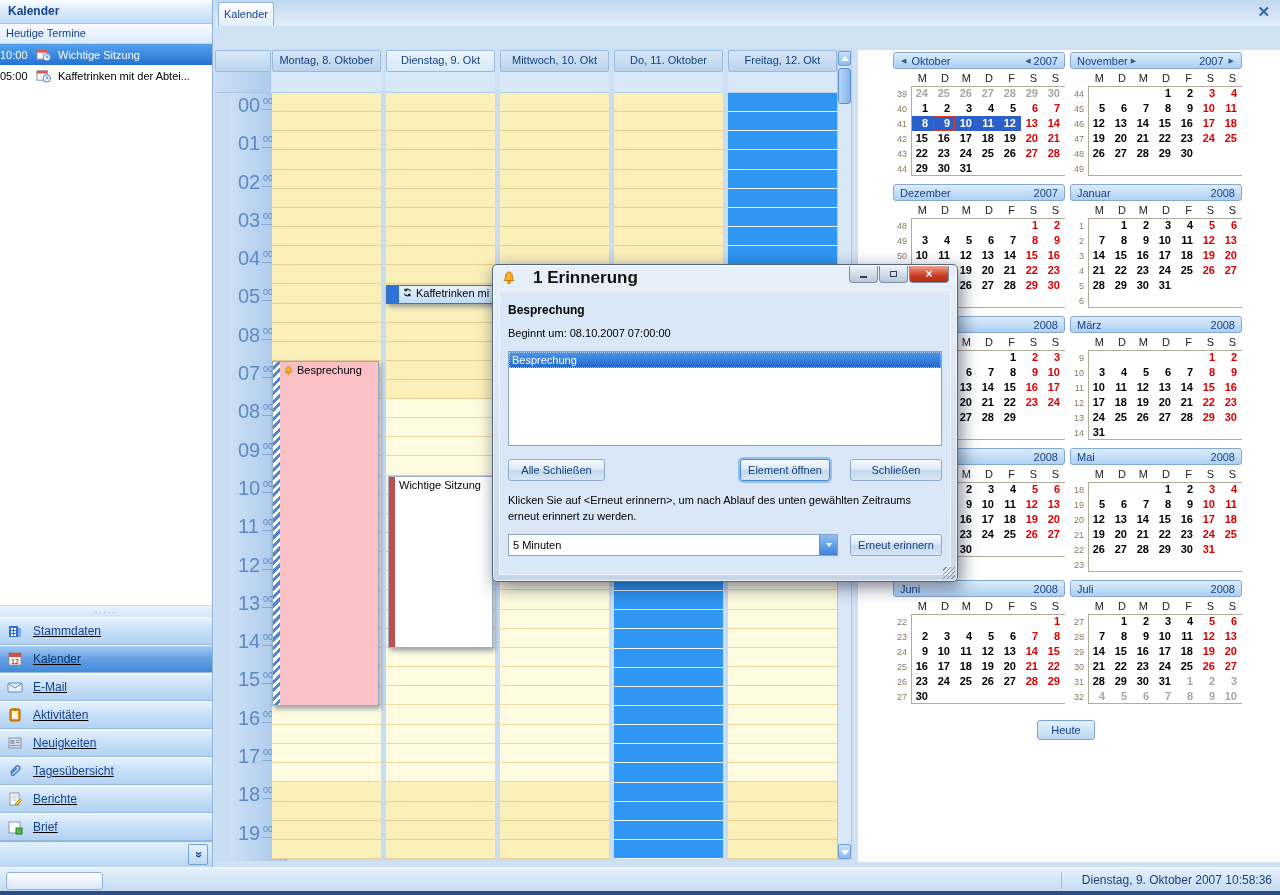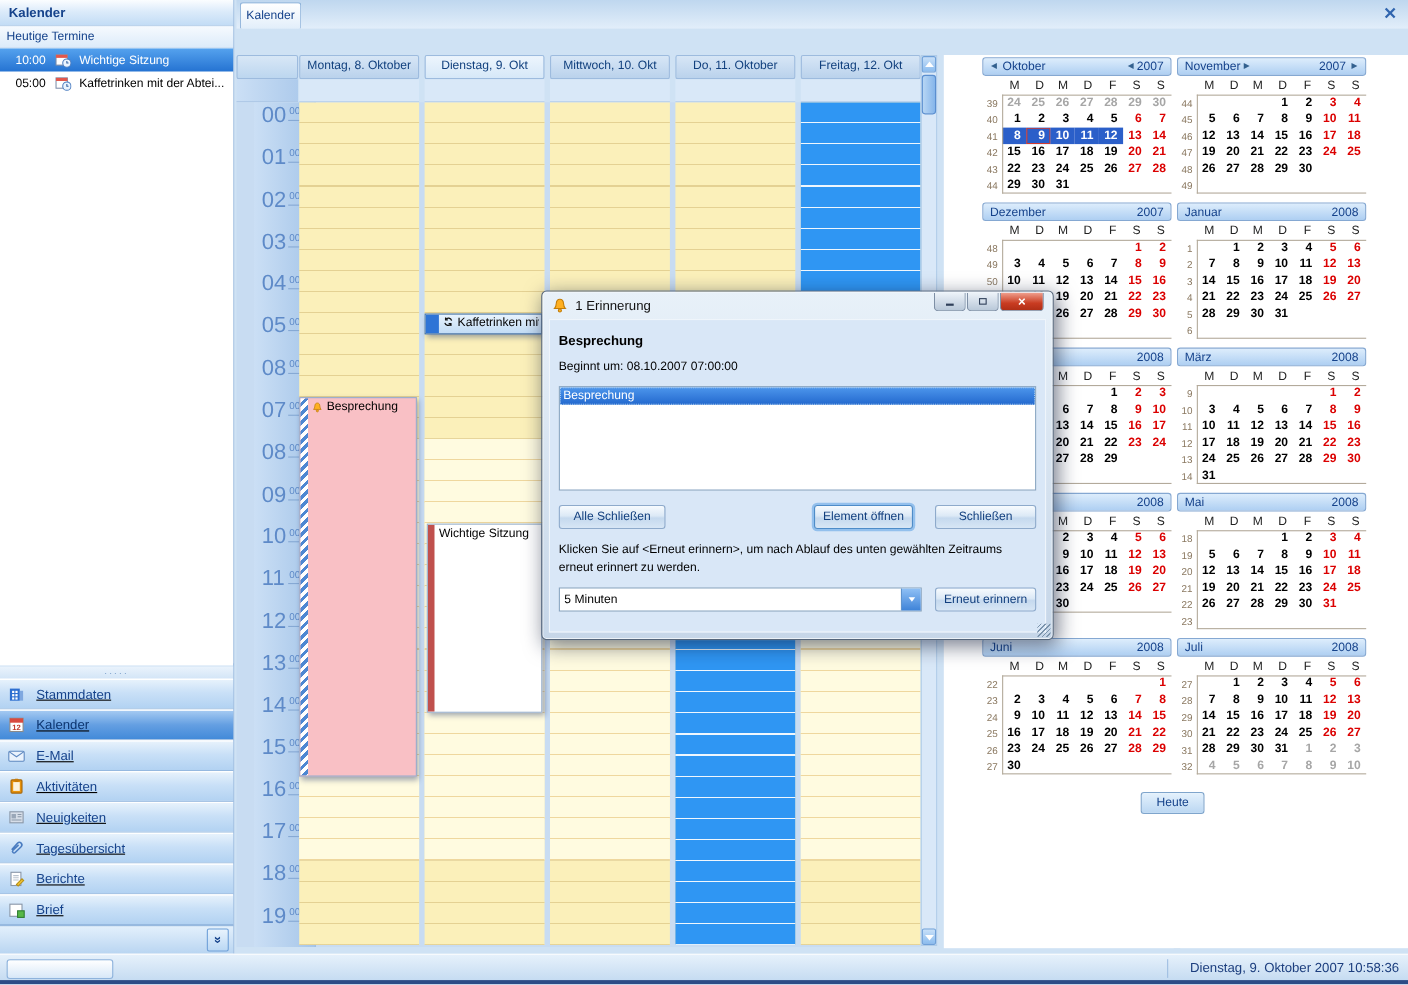--- a/index.html
+++ b/index.html
@@ -10,21 +10,21 @@
 
   
   .sidebar{position:absolute;left:0;top:0;width:213px;height:867px;background:#fff;
            border-right:1px solid #8FB3DC;}
   .sb-title{height:24px;background:linear-gradient(180deg,#FBFDFF,#DCEBFA 45%,#C2DCF5);
             border-bottom:1px solid #A9C7E5;color:#15428B;font-weight:bold;font-size:12px;
             line-height:23px;padding-left:8px;}
   .sb-group{height:20px;background:linear-gradient(180deg,#F6FAFE,#DCEBFA);
             border-bottom:1px solid #C2D8EE;color:#15428B;line-height:19px;padding-left:6px;}
   .sb-appts{position:absolute;top:44px;left:0;right:0;bottom:264px;background:#fff;}
-  .sb-appt{height:21px;display:flex;align-items:center;padding-left:14px;color:#000;}
+  .sb-appt{height:21px;display:flex;align-items:center;padding-left:0;color:#000;}
   .sb-appt.sel{background:linear-gradient(180deg,#55A2EE,#2573D2);color:#fff;}
   .sb-appt-time{width:34px;}
   .appt-icon{width:17px;height:15px;margin:0 5px 0 2px;flex:none;}
   .appt-icon svg{width:15px;height:15px;}
   .sb-appt-label{white-space:nowrap;overflow:hidden;}
   .sb-grip{position:absolute;bottom:250px;left:0;right:0;height:12px;
            background:linear-gradient(180deg,#EAF3FC,#D3E5F7);border-top:1px solid #CBDFF3;
            text-align:center;color:#7FA3CF;font-size:9px;letter-spacing:2px;line-height:8px;}
   .sb-nav{position:absolute;bottom:26px;left:0;right:0;height:224px;text-decoration:underline;}
   .nav-item{height:28px;border-top:1px solid #FFFFFF;border-bottom:1px solid #96B9E0;
@@ -138,21 +138,21 @@
   .heute-btn{position:absolute;left:179px;top:670px;width:58px;height:20px;
              background:linear-gradient(180deg,#E4F1FC,#BBD7F2);border:1px solid #7FA5CC;border-radius:3px;
              color:#15428B;text-align:center;line-height:18px;}
 
   
   .dialog{position:absolute;left:492px;top:264px;width:466px;height:318px;z-index:50;border-radius:5px;
           border:1px solid #55657A;background:linear-gradient(180deg,#E8F1F9,#C6D6E8);
           box-shadow:3px 5px 18px rgba(10,20,50,.55), inset 0 0 0 1px rgba(255,255,255,.65);}
   .dlg-title{height:25px;display:flex;align-items:center;padding:0 8px;}
   .dlg-title .bell svg{width:16px;height:16px;display:block;}
-  .dlg-title-text{color:#111;font-size:12px;margin-left:6px;}
+  .dlg-title-text{color:#111;font-size:17px;margin-left:16px;font-weight:bold;}
   .dlg-btns{position:absolute;top:1px;right:8px;display:flex;}
   .win-btn{width:29px;height:17px;border:1px solid #7E8FA5;border-top:none;border-radius:0 0 4px 4px;
            background:linear-gradient(180deg,#EDF3F9,#B9C8D9);display:flex;align-items:center;
            justify-content:center;color:#30405A;margin-left:1px;}
   .win-min-glyph{width:7px;height:2px;background:#30405A;margin-top:6px;}
   .win-rest-glyph{width:7px;height:6px;border:1px solid #30405A;}
   .win-btn.close{width:40px;background:linear-gradient(180deg,#F0A08E,#C93C22 60%,#B02E16);
                  color:#fff;font-weight:bold;font-size:12px;}
   .dlg-body{position:absolute;left:6px;right:6px;top:25px;bottom:6px;background:#D9E7F7;
             border:1px solid #EFF5FB;padding:12px 8px;}

